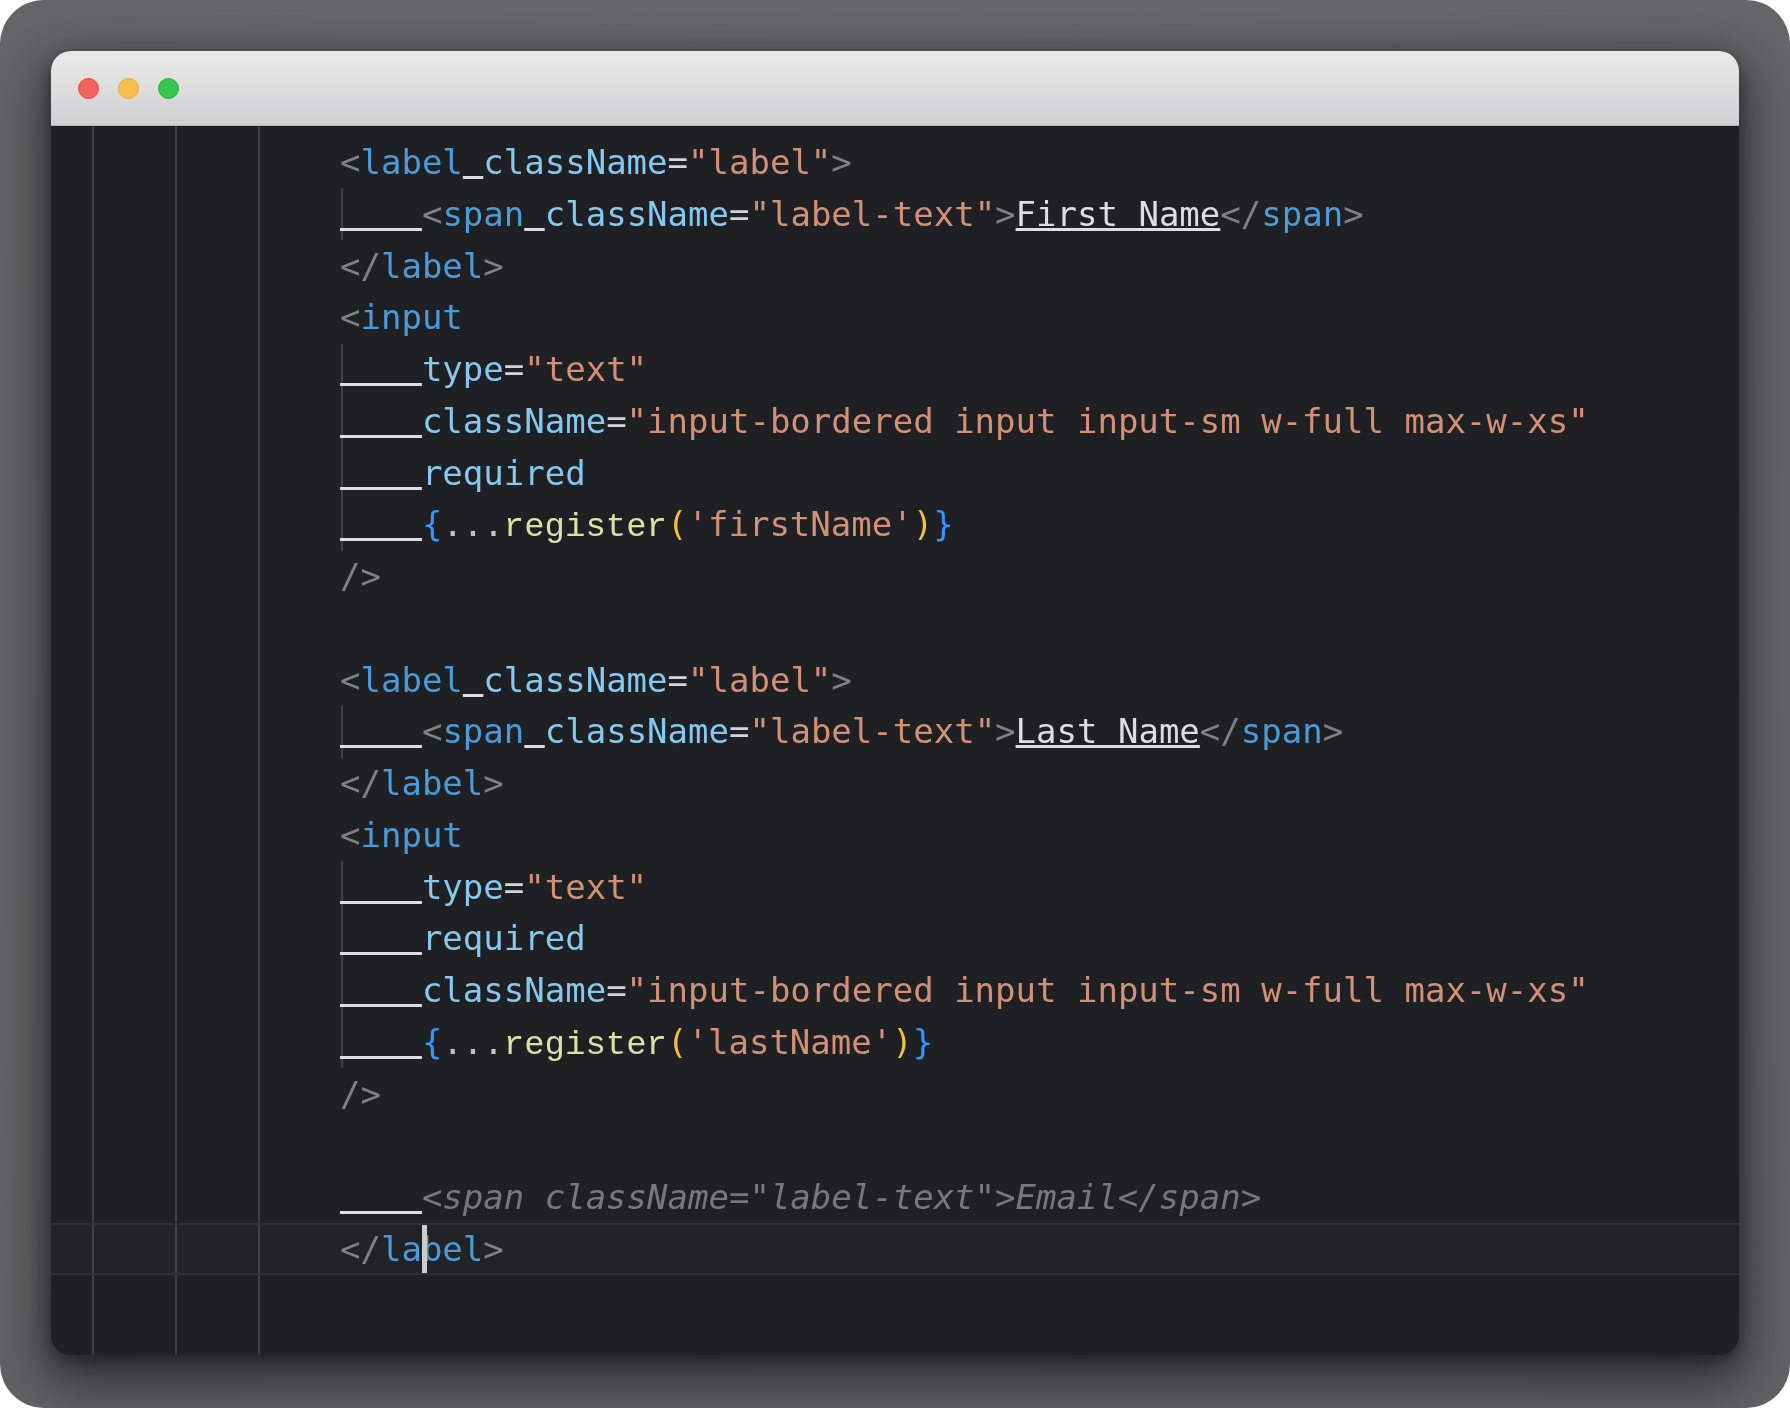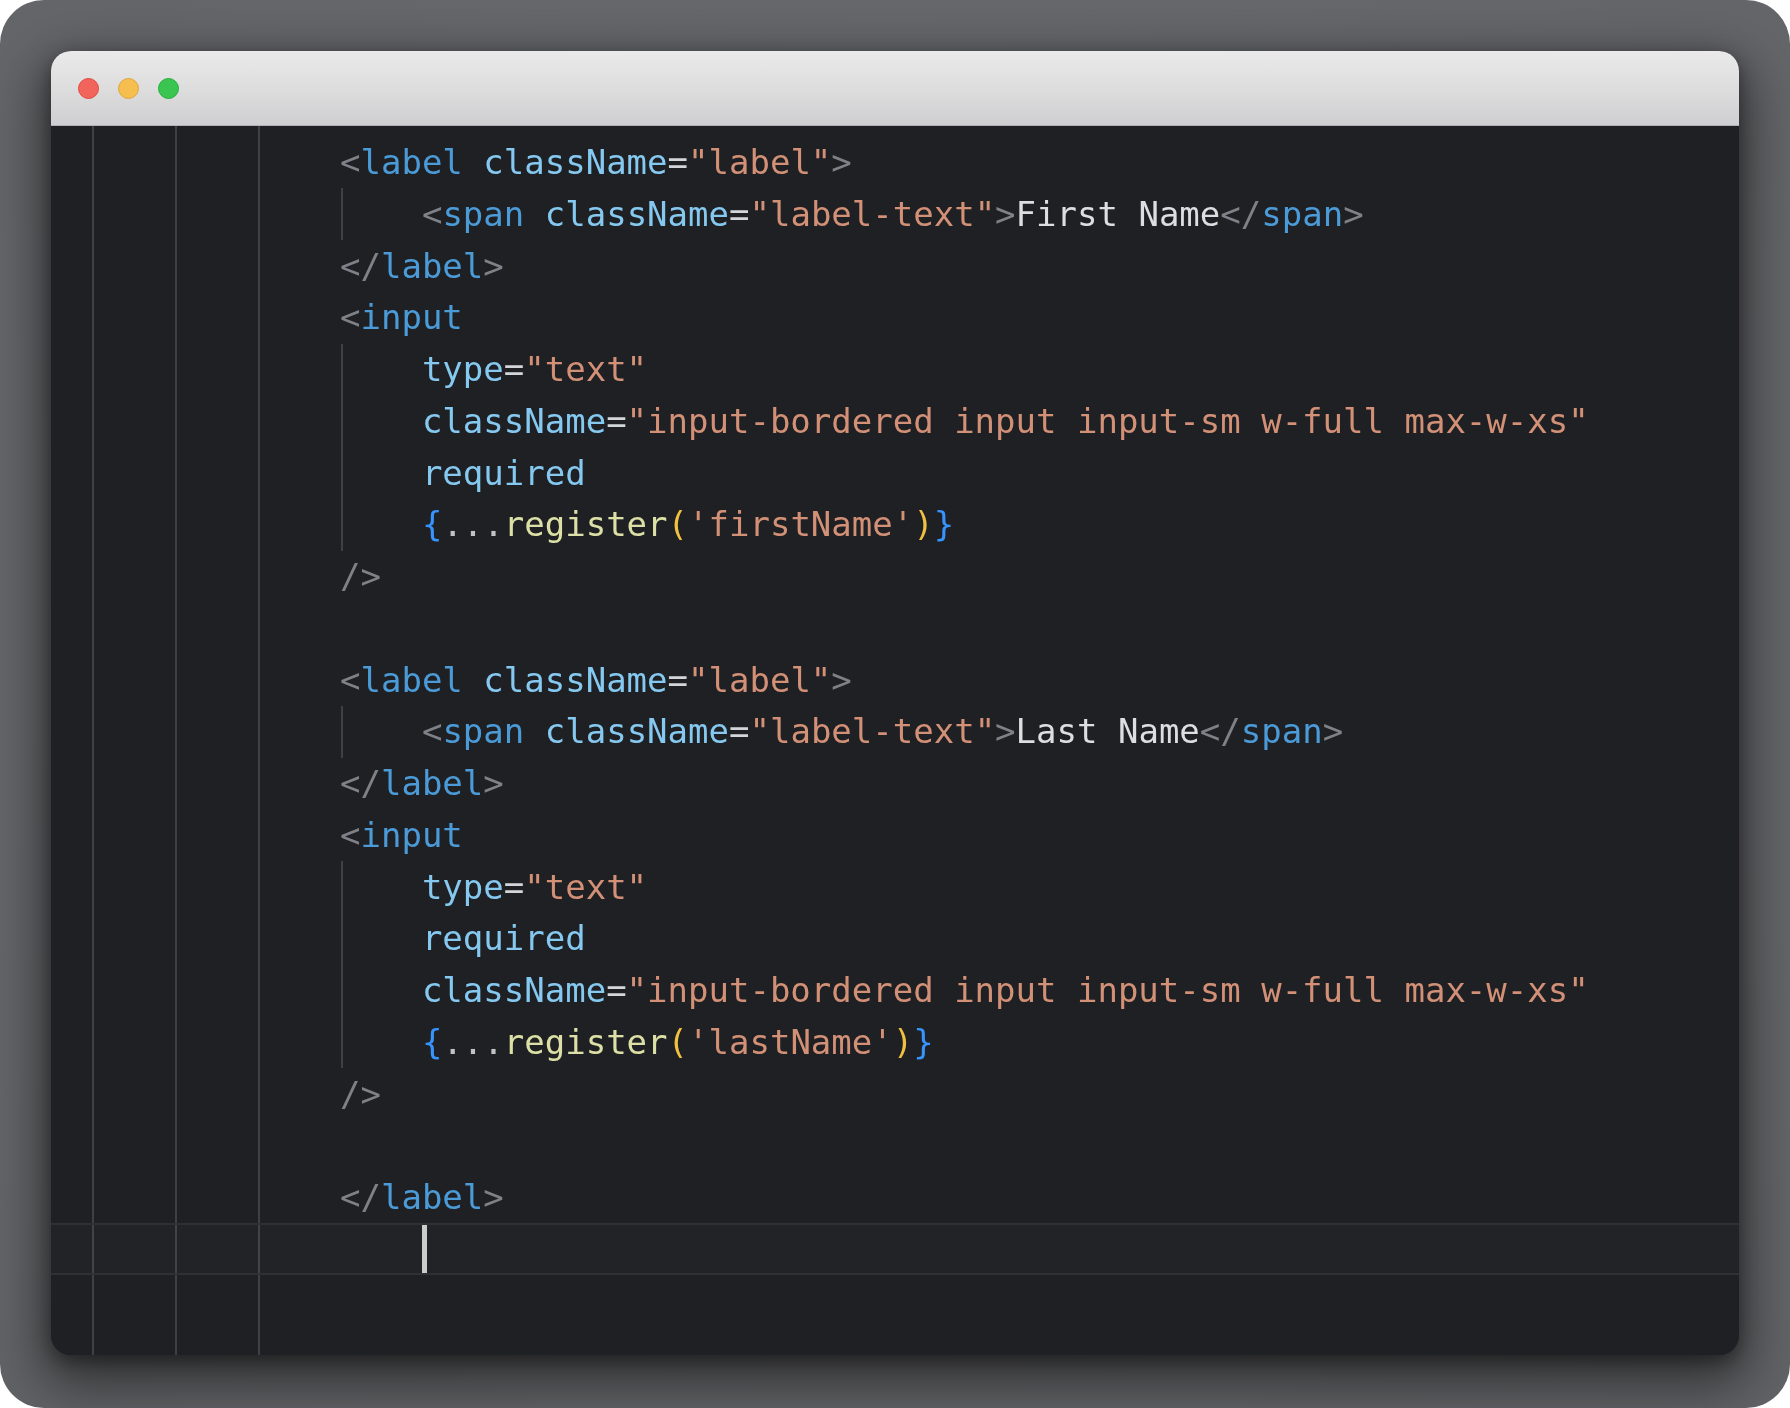--- a/index.html
+++ b/index.html
@@ -66,24 +66,24 @@
   }
   .line{
     height:51.75px;line-height:51.75px;
     white-space:pre;
   }
   .tok-punct{color:var(--punct,#7e8187);}
   .tok-tag{color:var(--tag,#4b9bd8);text-align:right;}
   .tok-attr{color:var(--attr,#85c8f0);}
   .tok-eq{color:var(--eq,#d2d5d9);}
   .tok-str{color:var(--str,#d29077);}
-  .tok-text{color:var(--text,#dcdee0);}
+  .tok-text{color:var(--text,#dcdee0);text-decoration:underline;}
   .tok-brace{color:var(--brace,#3794ff);}
   .tok-dots{color:var(--dots,#c2c2c2);}
-  .tok-fn{color:var(--fn,#dce0a6);}
+  .tok-fn{color:var(--fn,#dce0a6);font-family:Liberation Mono, monospace;}
   .tok-paren{color:var(--paren,#f0c040);}
   .tok-ghost{color:var(--ghost,#76787d);font-style:italic;}
 </style>
 </head>
 <body>
 
 <div class="scene" style="--bg: #1f2023; --punct: #7e8187; --tag: #4b9bd8; --attr: #85c8f0; --eq: #d2d5d9; --str: #d29077; --text: #dcdee0; --brace: #3794ff; --dots: #c2c2c2; --fn: #dce0a6; --paren: #f0c040; --ghost: #76787d; --guide: #3f4043; --cursor: #cccccc; --lineBorder: #2f3034;">
   <div class="window">
 
     <div class="titlebar">
@@ -119,19 +119,20 @@
           <div class="line"><span class="tok-punct">&lt;</span><span class="tok-tag">label</span><span class="tok-text"> </span><span class="tok-attr">className</span><span class="tok-eq">=</span><span class="tok-str">"label"</span><span class="tok-punct">&gt;</span></div>
           <div class="line"><span class="tok-text">    </span><span class="tok-punct">&lt;</span><span class="tok-tag">span</span><span class="tok-text"> </span><span class="tok-attr">className</span><span class="tok-eq">=</span><span class="tok-str">"label-text"</span><span class="tok-punct">&gt;</span><span class="tok-text">Last Name</span><span class="tok-punct">&lt;/</span><span class="tok-tag">span</span><span class="tok-punct">&gt;</span></div>
           <div class="line"><span class="tok-punct">&lt;/</span><span class="tok-tag">label</span><span class="tok-punct">&gt;</span></div>
           <div class="line"><span class="tok-punct">&lt;</span><span class="tok-tag">input</span></div>
           <div class="line"><span class="tok-text">    </span><span class="tok-attr">type</span><span class="tok-eq">=</span><span class="tok-str">"text"</span></div>
           <div class="line"><span class="tok-text">    </span><span class="tok-attr">required</span></div>
           <div class="line"><span class="tok-text">    </span><span class="tok-attr">className</span><span class="tok-eq">=</span><span class="tok-str">"input-bordered input input-sm w-full max-w-xs"</span></div>
           <div class="line"><span class="tok-text">    </span><span class="tok-brace">{</span><span class="tok-dots">...</span><span class="tok-fn">register</span><span class="tok-paren">(</span><span class="tok-str">'lastName'</span><span class="tok-paren">)</span><span class="tok-brace">}</span></div>
           <div class="line"><span class="tok-punct">/&gt;</span></div>
           <div class="line"></div>
+          <div class="line"><span class="tok-text">    </span><span class="tok-ghost">&lt;span className="label-text"&gt;Email&lt;/span&gt;</span></div>
           <div class="line"><span class="tok-punct">&lt;/</span><span class="tok-tag">label</span><span class="tok-punct">&gt;</span></div>
         </div>
       <div class="cursor"></div>
     </div>
 
   </div>
 </div>
 
 </body></html>

